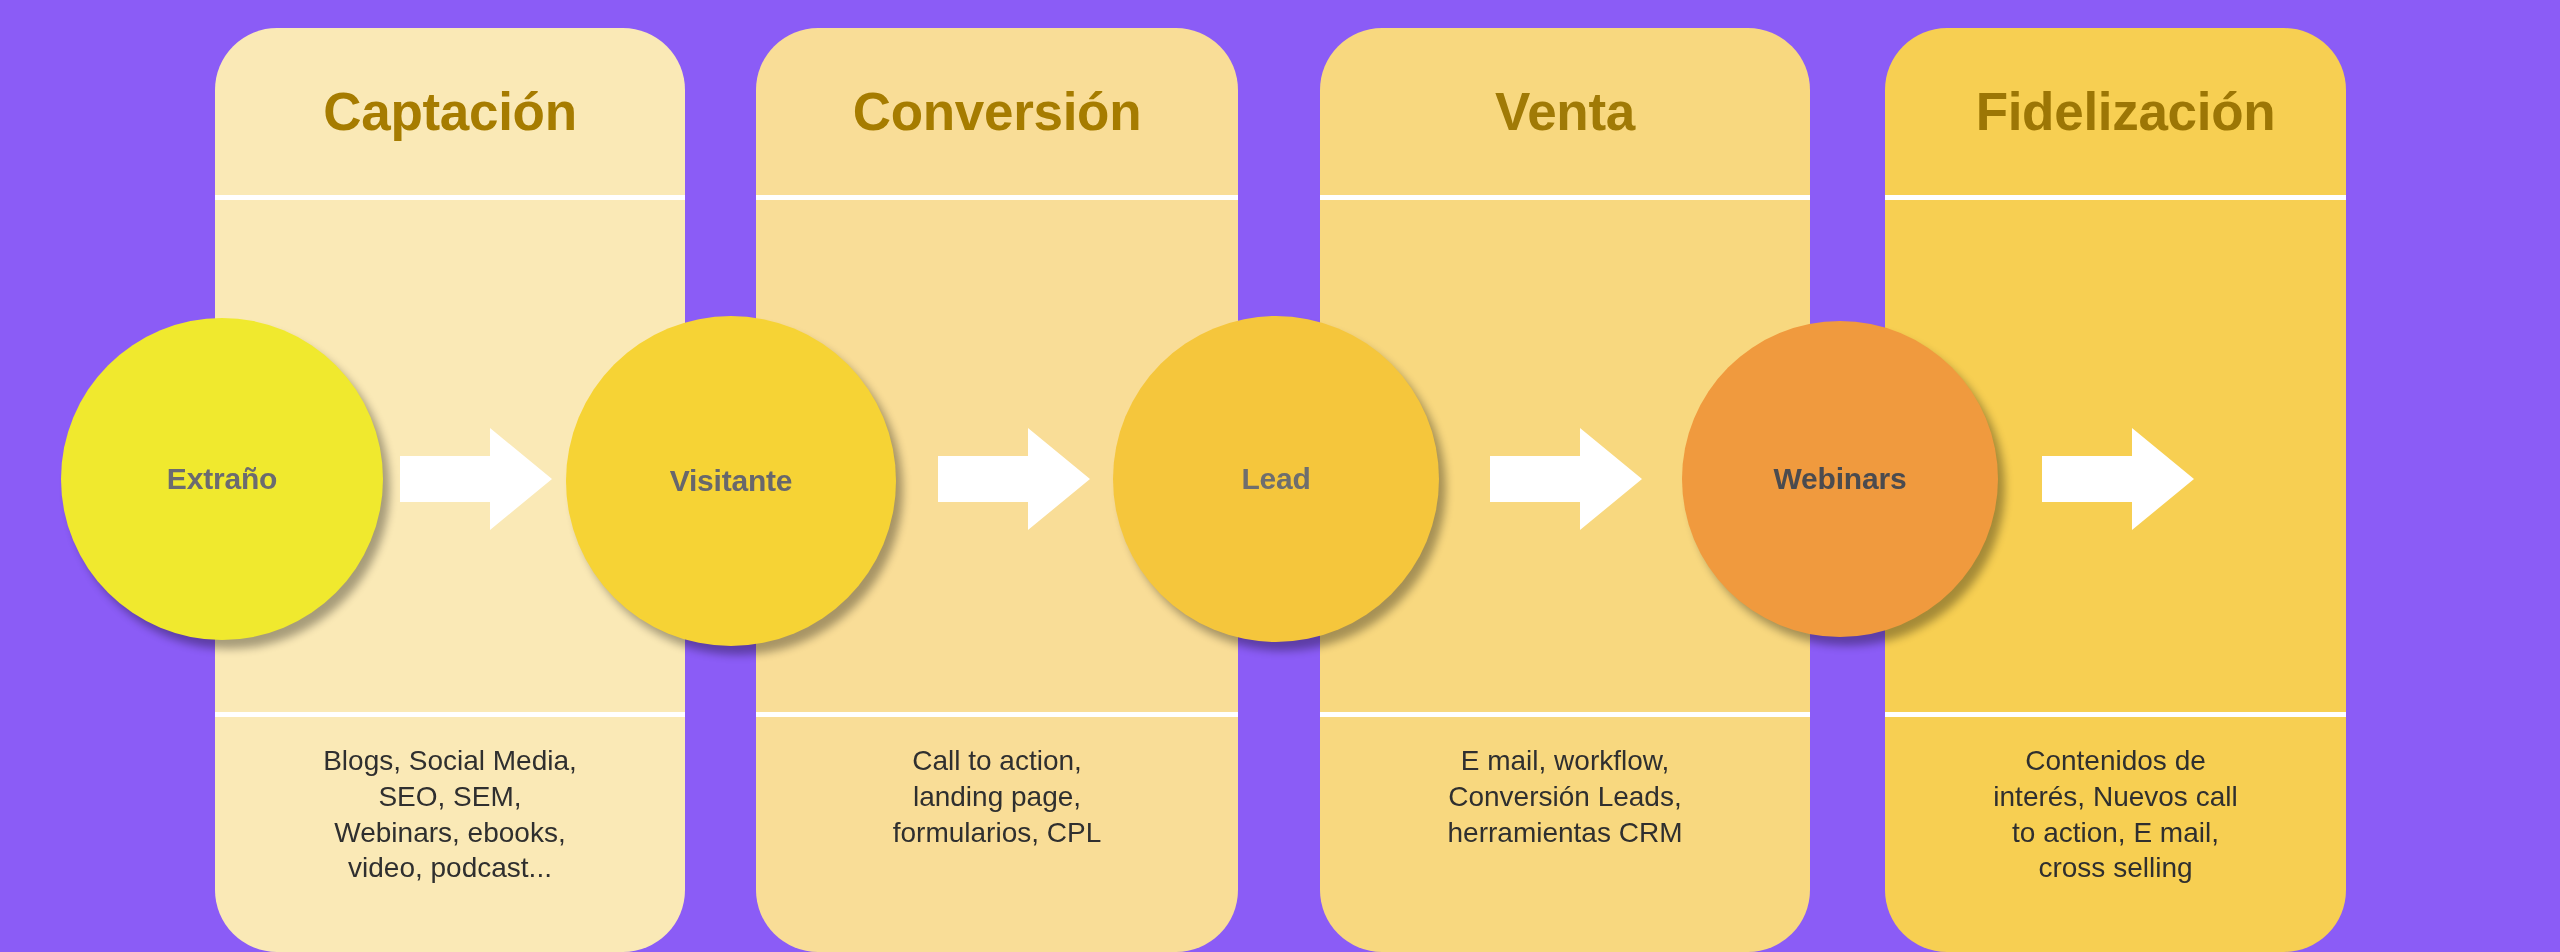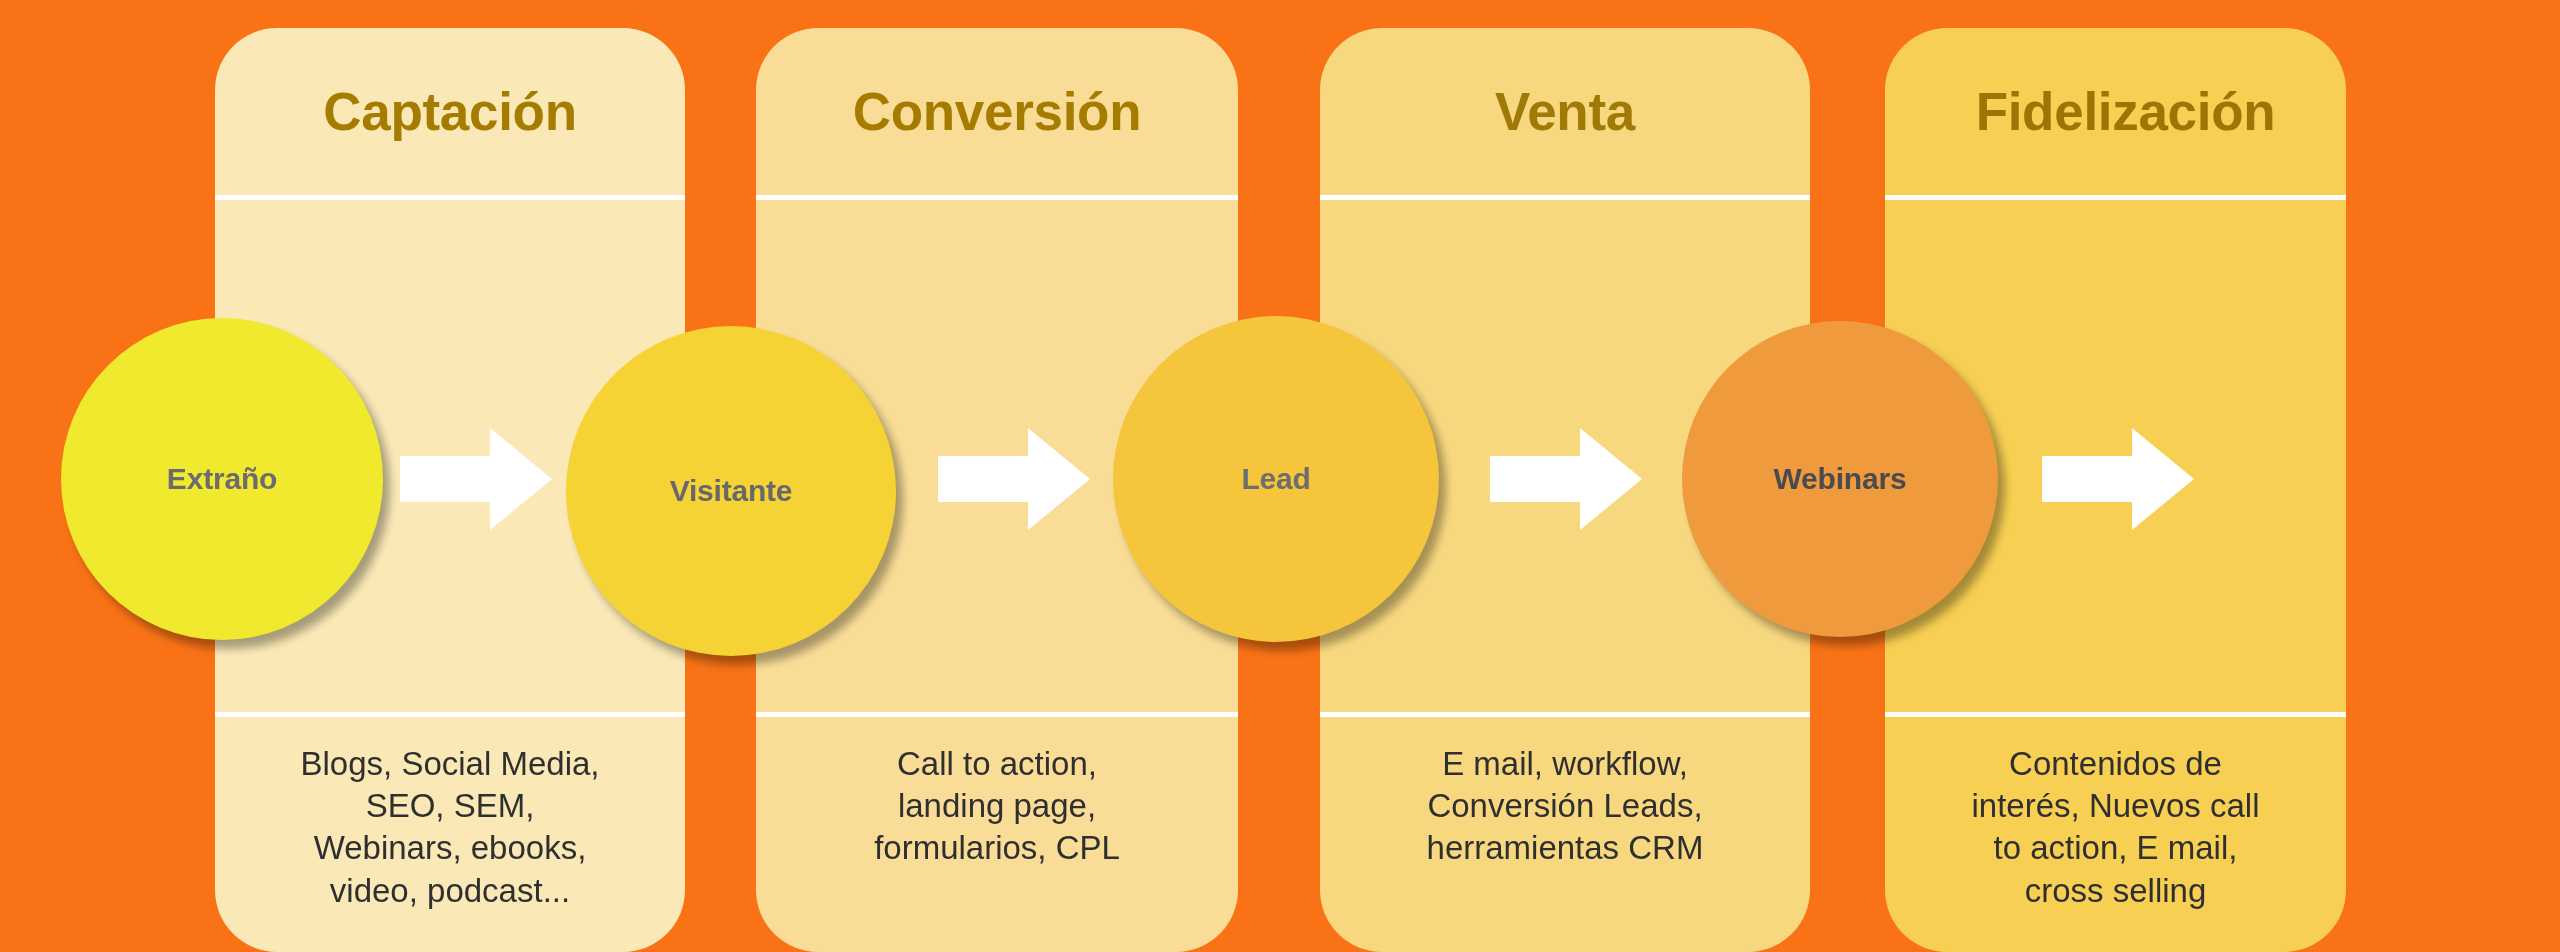--- a/index.html
+++ b/index.html
@@ -11,21 +11,21 @@
     width: 2560px;
     height: 952px;
     font-family: "Liberation Sans", sans-serif;
     overflow: hidden;
   }
 
   #canvas {
     position: relative;
     width: 2560px;
     height: 952px;
-    background: #f97316;
+    background: #8b5cf6;
   }
 
   
   .panel {
     position: absolute;
     top: 28px;
     height: 924px;
     border-radius: 62px 62px 62px 62px;
     overflow: hidden;
     display: flex;
@@ -54,21 +54,21 @@
   .panel-foot {
     flex: 0 0 235px;
     height: 235px;
     display: flex;
     align-items: flex-start;
     justify-content: center;
     padding-top: 26px;
     box-sizing: border-box;
   }
   .panel-desc {
-    font-size: 33px;
+    font-size: 28px;
     line-height: 1.28;
     color: #2f2f2f;
     text-align: center;
     white-space: pre-line;
     padding: 0 18px;
   }
 
   
   .node {
     position: absolute;
@@ -163,21 +163,21 @@
   </div>
   <div class="arrow" id="arrow-3" style="left: 2042px; top: 428px;">
     <svg viewBox="0 0 152 102" width="152" height="102" aria-hidden="true">
       <polygon points="0,28 90,28 90,0 152,51 90,102 90,74 0,74" fill="#ffffff"></polygon>
     </svg>
   </div>
 
   <div class="node" id="node-0" style="left: 61px; top: 318px; width: 322px; height: 322px; background: rgb(240, 233, 46);">
     <span class="node-label" style="color: rgb(107, 107, 112);">Extraño</span>
   </div>
-  <div class="node" id="node-1" style="left: 566px; top: 326px; width: 330px; height: 330px; background: rgb(246, 211, 53);">
+  <div class="node" id="node-1" style="left: 566px; top: 316px; width: 330px; height: 330px; background: rgb(246, 211, 53);">
     <span class="node-label" style="color: rgb(103, 103, 108);">Visitante</span>
   </div>
   <div class="node" id="node-2" style="left: 1113px; top: 316px; width: 326px; height: 326px; background: rgb(245, 198, 60);">
     <span class="node-label" style="color: rgb(110, 110, 110);">Lead</span>
   </div>
   <div class="node" id="node-3" style="left: 1682px; top: 321px; width: 316px; height: 316px; background: rgb(240, 154, 62);">
     <span class="node-label" style="color: rgb(75, 75, 79);">Webinars</span>
   </div>
 
 </div>

